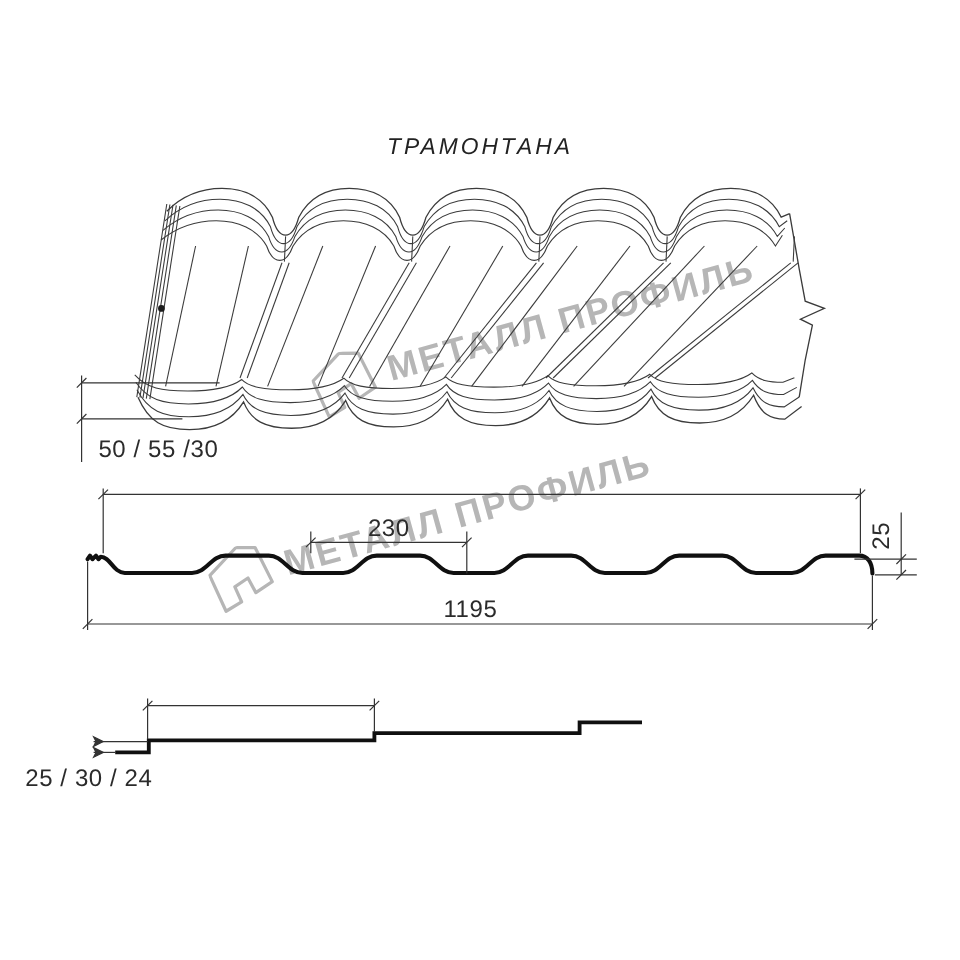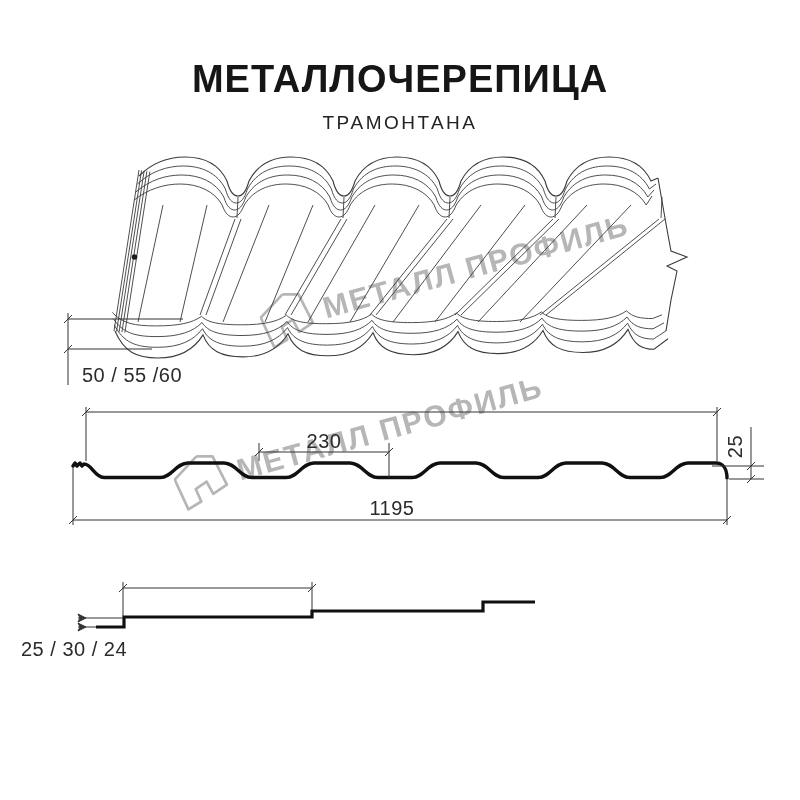--- a/index.html
+++ b/index.html
@@ -9,21 +9,21 @@
   }
   .layer{position:absolute;left:0;top:0;width:800px;height:800px;}
   #art{z-index:2;pointer-events:none;}
   .labels{z-index:3;}
   .wm{z-index:1;position:absolute;display:flex;align-items:center;gap:12px;color:#b6b6b6;
       transform-origin:left center;transform:rotate(-15.5deg);white-space:nowrap;}
   .wm-text{font-size:30px;font-weight:700;letter-spacing:2px;color:#b6b6b6;}
   .page-title{position:absolute;left:0;right:0;top:58px;text-align:center;
       font-size:38px;font-weight:800;letter-spacing:1px;color:#161616;}
   .page-subtitle{position:absolute;left:0;right:0;top:112px;text-align:center;
-      font-size:19px;font-weight:500;letter-spacing:2.5px;color:#222;}
+      font-size:19px;font-weight:500;letter-spacing:2.5px;color:#222;font-style:italic;}
   .dim{position:absolute;font-size:20px;color:#2b2b2b;letter-spacing:0.5px;}
   .c{text-align:center;}
 </style>
 </head>
 <body>
 
 <div class="wm" style="left:262px;top:300px;">
   <svg width="52" height="52" viewBox="0 0 50 50">
     <path d="M27,1 L1,17 L6,48 L20,44 L18,31 L30,27 L33,40 L48,35 L42,5 Z" fill="none" stroke="#b6b6b6" stroke-width="2.6" stroke-linejoin="round"></path>
   </svg>
@@ -140,23 +140,22 @@
       <line x1="308" y1="592" x2="316" y2="584"></line>
       <line x1="78" y1="618" x2="123" y2="618"></line>
       <line x1="78" y1="627" x2="96" y2="627"></line>
       <path d="M86,618 L78,614 L80,618 L78,622 Z" fill="#333"></path>
       <path d="M86,627 L78,623 L80,627 L78,631 Z" fill="#333"></path>
     </g>
   </g>
 </svg>
 
 <div class="labels layer">
-  <div class="page-title">МЕТАЛЛОЧЕРЕПИЦА</div>
   <div class="page-subtitle">ТРАМОНТАНА</div>
 
-  <span class="dim" style="left:82px;top:364px;">50 / 55 /60</span>
+  <span class="dim" style="left:82px;top:364px;">50 / 55 /30</span>
 
   <span class="dim c" style="left:284px;top:430px;width:80px;text-align:center;">230</span>
   <span class="dim c" style="left:715px;top:435px;width:40px;transform:rotate(-90deg);">25</span>
   <span class="dim c" style="left:332px;top:497px;width:120px;">1195</span>
 
   <span class="dim" style="left:21px;top:638px;">25 / 30 / 24</span>
 </div>
 
 </body></html>

